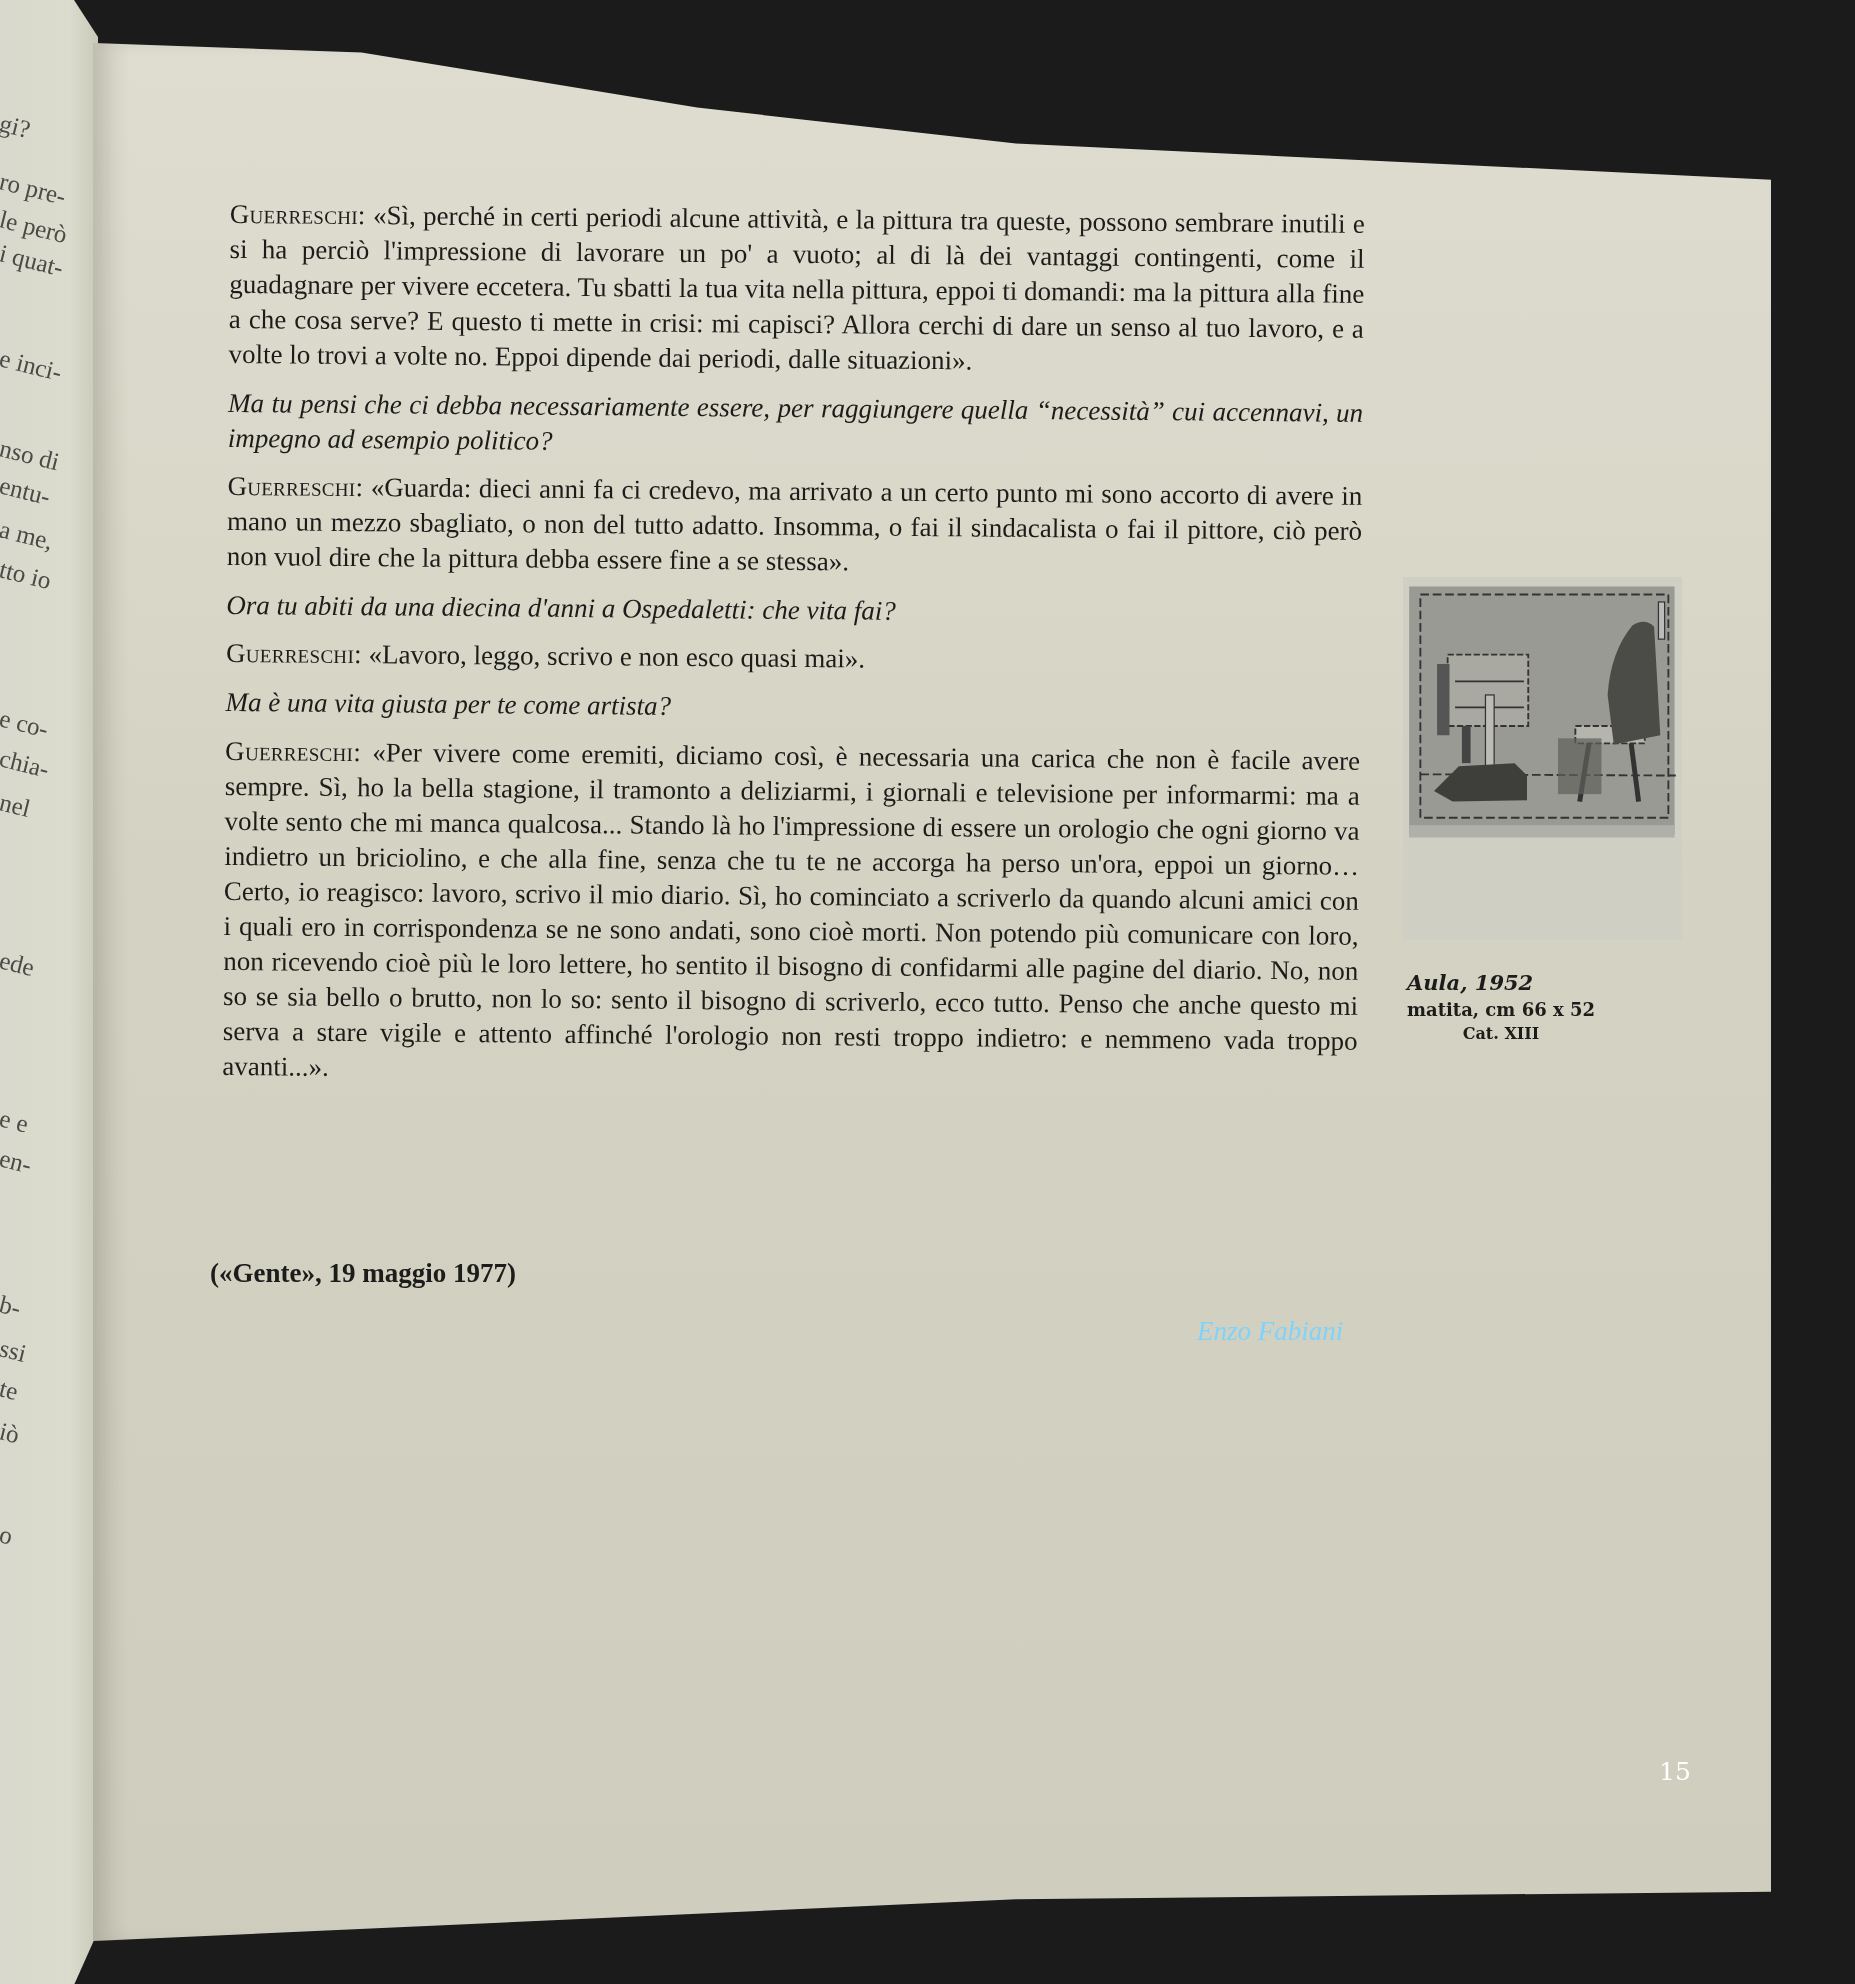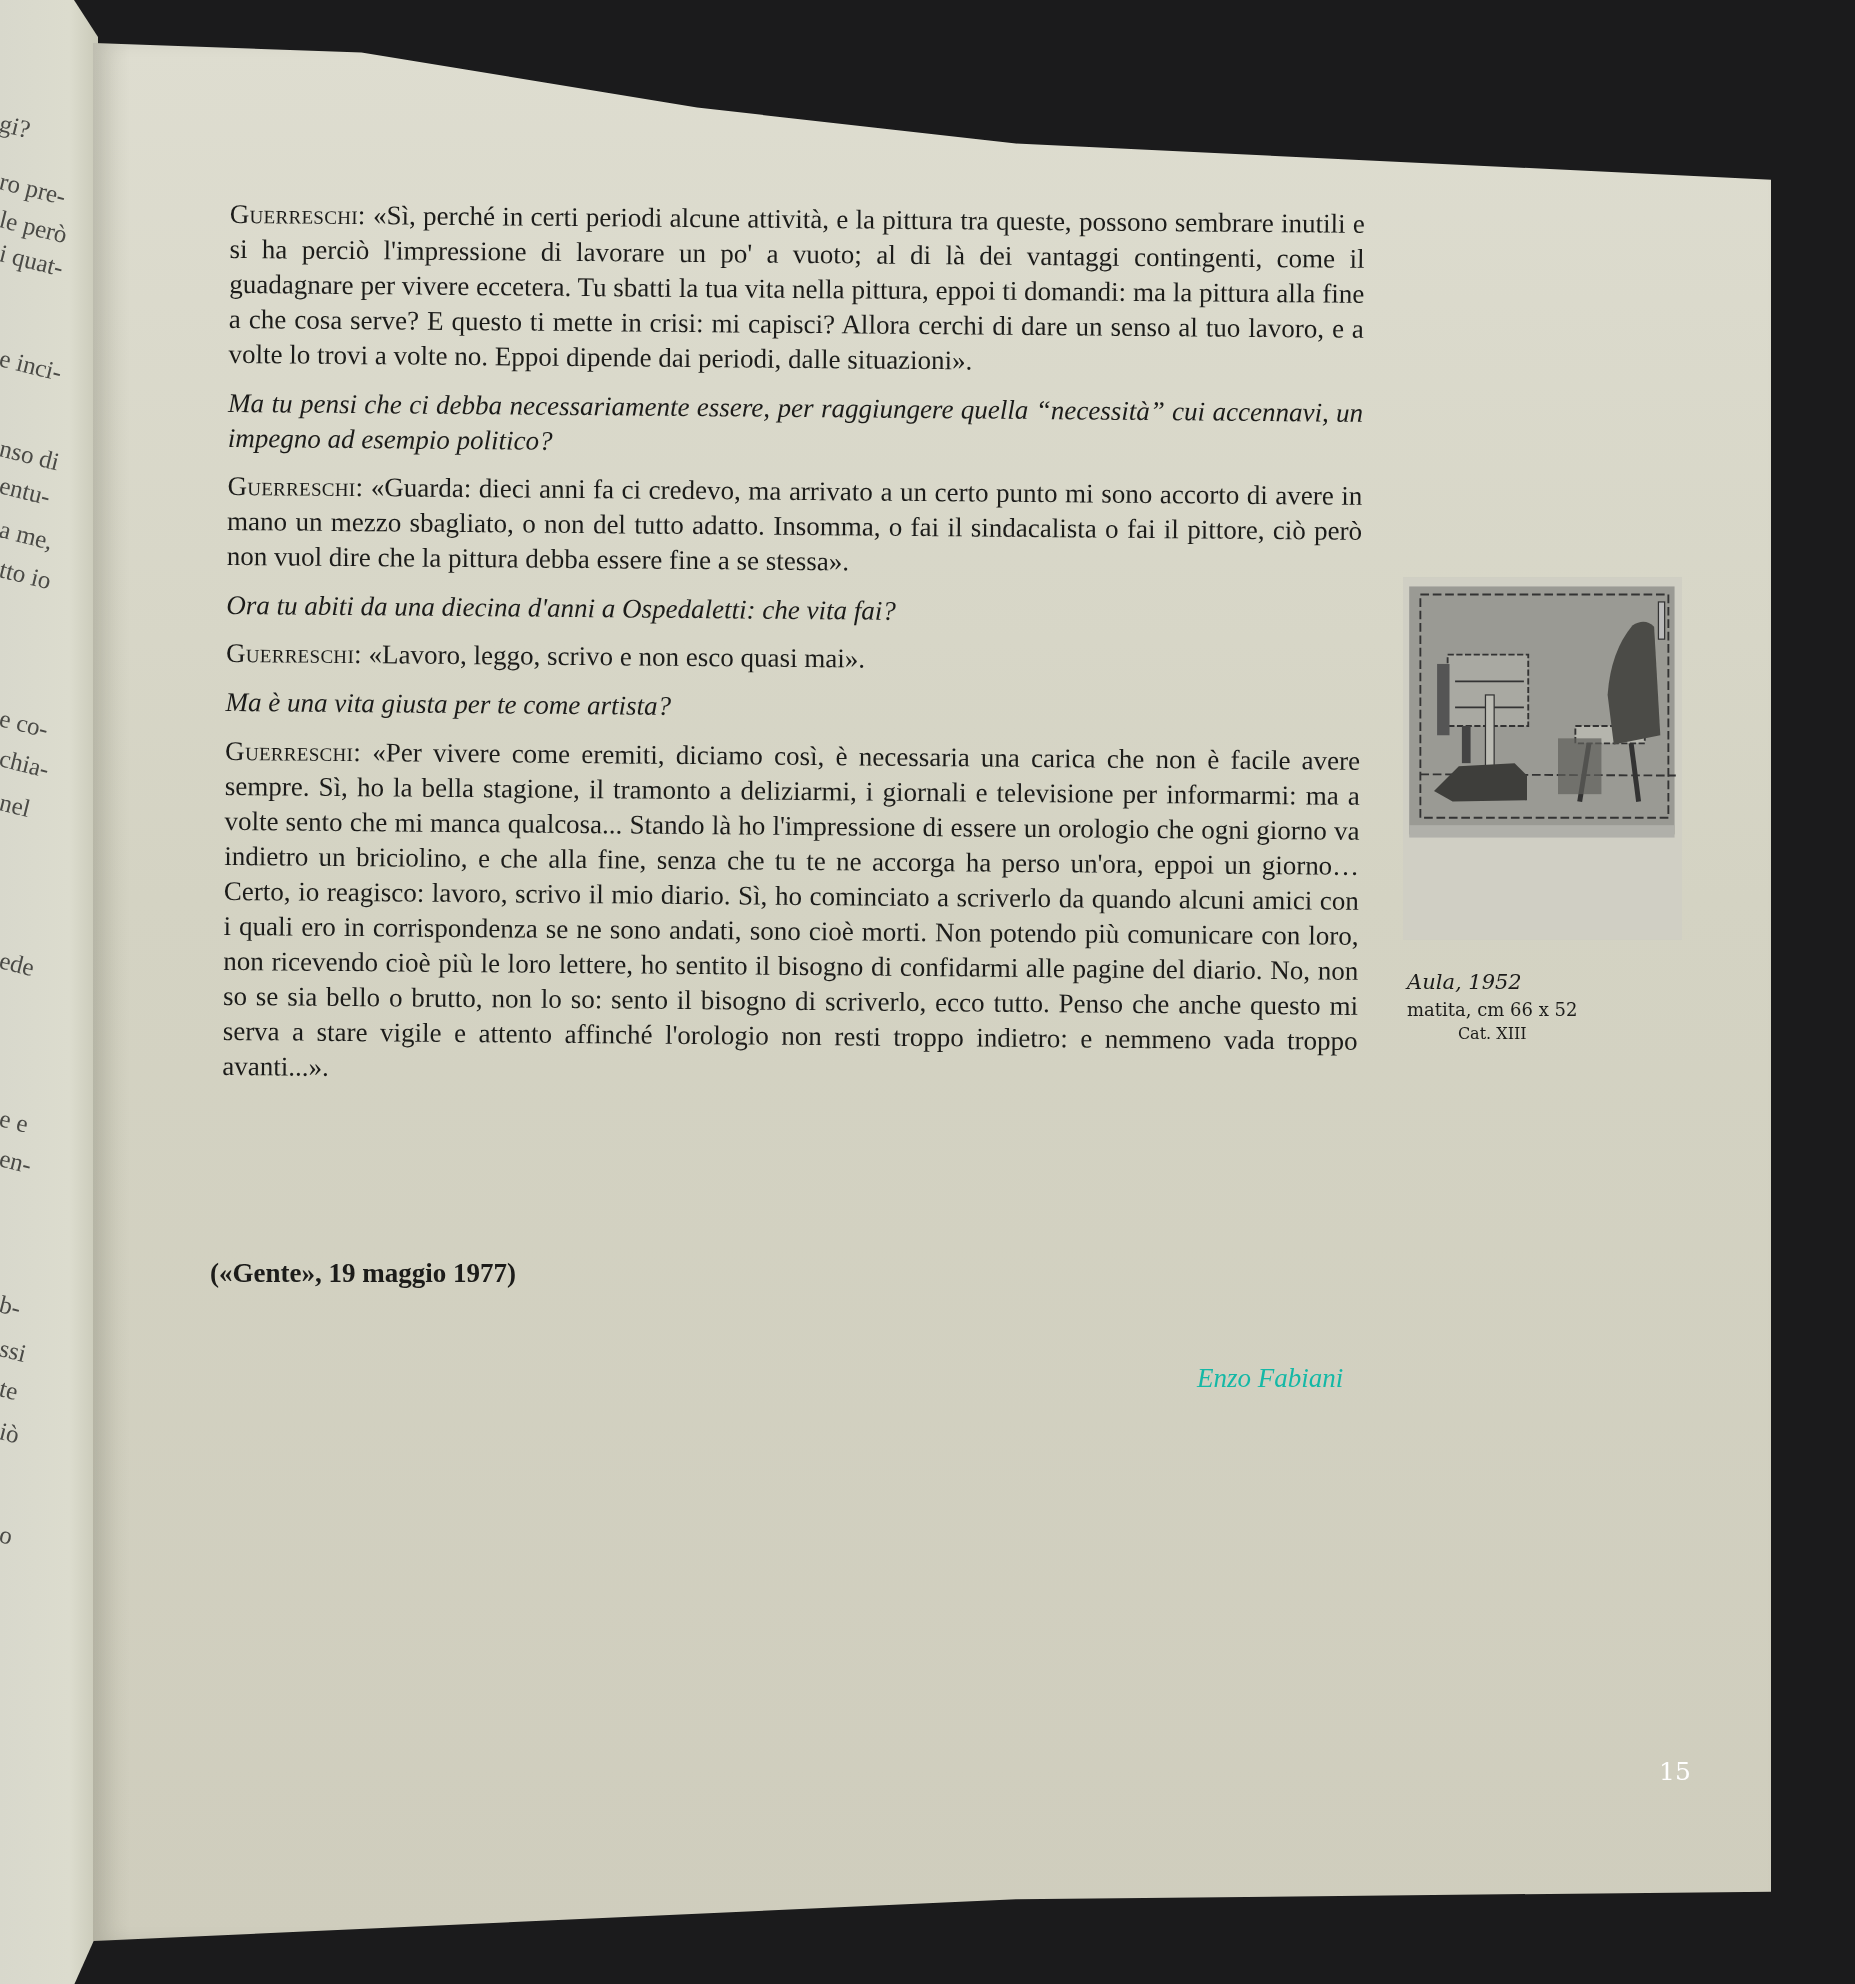--- a/index.html
+++ b/index.html
@@ -38,32 +38,32 @@
   }
   .para { margin:0 0 13.6px 0; text-align:justify; }
   .para.q { font-style:italic; }
   .speaker { font-variant:small-caps; letter-spacing:0.3px; }
   .source {
     position:absolute; left:210px; top:1258px; font-size:27px; color:#1c1c1a;
     font-family:"Liberation Serif", serif;
     font-weight:bold;
   }
   .author {
-    position:absolute; left:1197px; top:1316px; font-size:27px; font-style:italic; color:#14b8a6;
+    position:absolute; left:1197px; top:1316px; font-size:27px; font-style:italic; color:#7dd3fc;
     font-family:"Liberation Serif", serif;
-    margin-top:47px;
   }
   .artwork {
     position:absolute; left:1403px; top:577px; width:279px; height:363px;
     background:#cfcec3;
   }
   .artwork svg { display:block; }
   .caption {
     position:absolute; left:1407px; top:969px; color:#1c1c1a;
     font-family:"DejaVu Serif", serif;
+    font-weight:bold;
   }
   .cap-title { font-size:21px; font-style:italic; line-height:27px; }
   .cap-medium { font-size:18px; line-height:27px; }
   .cap-cat { font-size:16px; line-height:22px;text-align:center; }
   .page-number {
     position:absolute; left:1659px; top:1757px; font-size:25px; color:#ffffff;
     font-family:"DejaVu Serif", serif;
   }
 </style>
 </head>

